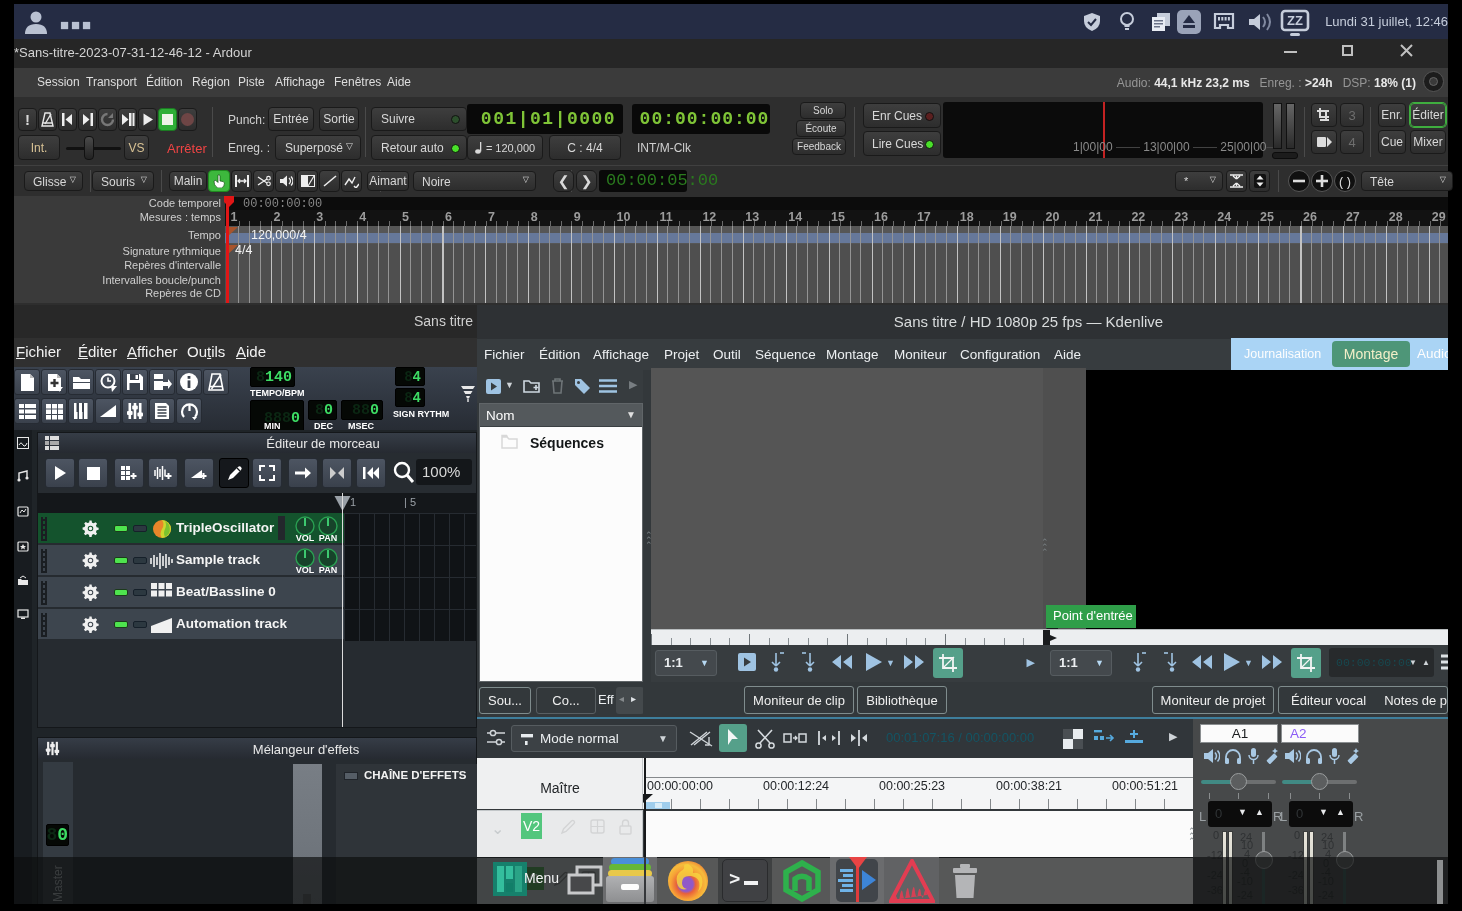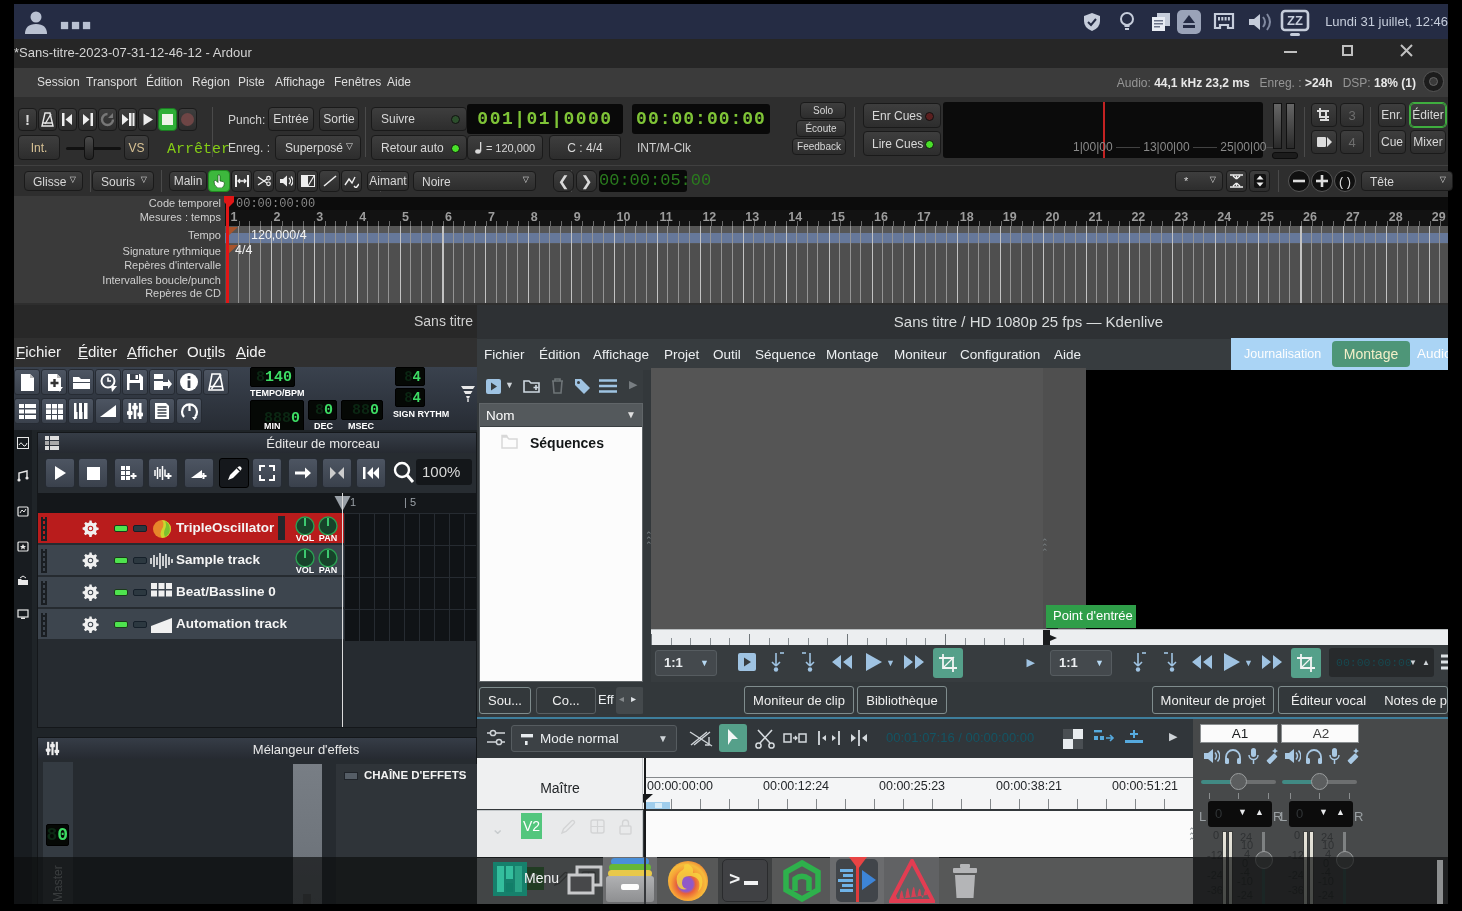--- a/index.html
+++ b/index.html
@@ -1,19 +1,19 @@
 <!DOCTYPE html>
 <html><head>
 <meta charset="utf-8">
 <style>
 * { margin:0; padding:0; box-sizing:border-box; }
 html,body { width:1462px; height:911px; background:#000; overflow:hidden; }
 body { font-family:"Liberation Sans", sans-serif; position:relative; -webkit-font-smoothing:antialiased; }
 .abs { position:absolute; }
-.mono { font-family:"Liberation Mono", monospace; }
+.mono { font-family:"Liberation Mono", monospace;padding-left:7px; }
 
 .abtn { position:absolute; background:linear-gradient(#3e3e3e,#2d2d2d); border:1px solid #1a1a1a; border-radius:4px; color:#d8d8d8; font-size:12px; display:flex; align-items:center; justify-content:center; }
 .sep { position:absolute; width:1px; background:#1f1f1f; border-right:1px solid #4a4a4a; }
 .led { width:9px; height:9px; border-radius:50%; border:1px solid #111; }
 
 .lbtn { position:absolute; width:26px; height:26px; background:linear-gradient(#4d5562,#3a414c); border:1px solid #262b33; border-radius:3px; display:flex; align-items:center; justify-content:center; }
 .lcd { position:absolute; background:#050805; border:1px solid #000; border-radius:2px; color:#3ddc64; font-family:"Liberation Mono",monospace; font-weight:bold; display:flex; align-items:center; justify-content:flex-end; }
 .dim { color:#0b2713; }
 
 .ktab { position:absolute; border:1px solid #7f8c8d; border-radius:3px; color:#efefef; font-size:13px; display:flex; align-items:center; justify-content:center; background:transparent; }
@@ -151,21 +151,21 @@
         <div class="led" style="position:absolute; right:6px; top:7px; background:#2c4f2c;"></div>
       </div>
 
     <div class="abs mono" style="left:453px; top:7px; width:156px; height:30px; background:#090909; border-radius:3px; color:#7fc437; font-size:18px; font-weight:bold; text-align:center; line-height:30px; letter-spacing:1.5px;">001|01|0000</div>
     <div class="abs mono" style="left:618px; top:7px; width:138px; height:30px; background:#090909; border-radius:3px; color:#7fc437; font-size:18px; font-weight:bold; text-align:center; line-height:30px; letter-spacing:1px;">00:00:00:00</div>
 
     <div class="abtn" style="left:4px; top:38px; width:42px; height:25px; color:#d8c294;">Int.</div>
     <div class="abs" style="left:52px; top:50px; width:55px; height:3px; background:#111; border-radius:2px;"></div>
     <div class="abs" style="left:70px; top:39px; width:10px; height:24px; background:linear-gradient(#4a4a4a,#222); border:1px solid #111; border-radius:4px;"></div>
     <div class="abtn" style="left:110px; top:38px; width:25px; height:25px; color:#d8c294;">VS</div>
-    <div class="abs" style="left:153px; top:44px; color:#84cc16; font-size:15px;font-family:Liberation Mono, monospace;">Arrêter</div>
+    <div class="abs" style="left:153px; top:44px; color:#ef4444; font-size:13px;">Arrêter</div>
     <div class="abs" style="left:214px; top:44px; color:#cfcfcf; font-size:12px;">Enreg. :</div>
     <div class="abtn" style="left:261px; top:38px; width:86px; height:25px;">
         <span style="position:absolute; left:9px; top:5px;">Superposé</span>
         <span style="position:absolute; right:7px; top:5px; font-size:9px;">▽</span>
       </div>
     <div class="abtn" style="left:357px; top:38px; width:96px; height:25px;">
         <span style="position:absolute; left:9px; top:5px;">Retour auto</span>
         <div class="led" style="position:absolute; right:6px; top:8px; background:#49e029;"></div>
       </div>
     <div class="abtn" style="left:453px; top:38px; width:76px; height:25px; font-size:11px;"><svg width="8" height="13" viewBox="0 0 8 13" style="margin-right:3px;">
@@ -646,21 +646,21 @@
 
     <div class="abs" style="left:0; top:60px; width:438px; height:20px; background:#14171a;">
       <svg class="abs" style="left:296px; top:2px;" width="17" height="17" viewBox="0 0 17 17">
           <path d="M0.5 1 h16 l-8 15 z" fill="#99a0a7"></path>
         </svg>
       <div class="abs" style="left:312px; top:3px; color:#9aa0a6; font-size:11px;">1</div>
       <div class="abs" style="left:366px; top:3px; color:#9aa0a6; font-size:11px;">| 5</div>
     </div>
 
     <div class="abs" id="tracks" style="left:0; top:80px; width:438px; height:128px;">
-    <div class="abs" style="left:0px; top:0px; width:306px; height:30px; background:#b91c1c;">
+    <div class="abs" style="left:0px; top:0px; width:306px; height:30px; background:#14532d;">
       <div class="abs" style="left:3px; top:4px; width:6px; height:24px; background:repeating-linear-gradient(0deg,#1a1e22 0 2px,rgba(0,0,0,0) 2px 5px), repeating-linear-gradient(90deg,#1a1e22 0 2px,rgba(0,0,0,0) 2px 4px);"></div>
       <svg class="abs" style="left:43px; top:6px;" width="19" height="19" viewBox="0 0 24 24">
             <path fill="#f0f0f0" d="M12 8.5 a3.5 3.5 0 1 0 0 7 a3.5 3.5 0 1 0 0 -7 z M10.6 2 h2.8 l0.5 2.6 a7.6 7.6 0 0 1 2.2 0.9 l2.2-1.5 2 2 -1.5 2.2 a7.6 7.6 0 0 1 0.9 2.2 l2.6 0.5 v2.8 l-2.6 0.5 a7.6 7.6 0 0 1 -0.9 2.2 l1.5 2.2 -2 2 -2.2-1.5 a7.6 7.6 0 0 1 -2.2 0.9 l-0.5 2.6 h-2.8 l-0.5-2.6 a7.6 7.6 0 0 1 -2.2-0.9 l-2.2 1.5 -2-2 1.5-2.2 a7.6 7.6 0 0 1 -0.9-2.2 L2 13.4 v-2.8 l2.6-0.5 a7.6 7.6 0 0 1 0.9-2.2 L4 5.7 l2-2 2.2 1.5 a7.6 7.6 0 0 1 2.2-0.9 z M12 9.8 a2.2 2.2 0 1 1 0 4.4 a2.2 2.2 0 1 1 0-4.4 z" fill-rule="evenodd"></path>
           </svg>
       <div class="abs" style="left:76px; top:12px; width:14px; height:7px; background:#4ee44e; border-radius:2px; border:1px solid #1c3a1c;"></div>
       <div class="abs" style="left:95px; top:12px; width:14px; height:7px; background:#2c3840; border-radius:2px; border:1px solid #16202a;"></div>
       <svg class="abs" style="left:113px; top:5px;" width="22" height="22" viewBox="0 0 22 22">
             <circle cx="11" cy="11" r="9" fill="#e8862a"></circle>
             <path d="M11 2 a9 9 0 0 1 0 18 q-3 -4 0 -9 q3 -5 0 -9 z" fill="#cdd62e"></path>
             <path d="M14 3 a9 9 0 0 1 0 16 q-2 -4 0 -8 q2 -4 0 -8 z" fill="#7cc22f"></path>
@@ -1104,21 +1104,21 @@
       <span class="abs" style="left:49px; top:140px; color:#2f3133; font-size:11px;">0</span>
       <span class="abs" style="left:47px; top:149px; color:#2f3133; font-size:11px;">-4</span>
       <span class="abs" style="left:44px; top:158px; color:#2f3133; font-size:11px;">-10</span>
       <span class="abs" style="left:44px; top:172px; color:#2f3133; font-size:11px;">-24</span>
     <span class="abs" style="left:48px; top:122px; color:#2f3133; font-size:11px;">10</span>
     <span class="abs" style="left:51px; top:131px; color:#2f3133; font-size:11px;">4</span>
     <div class="abs" style="left:69px; top:115px; width:3px; height:28px; background:#7e8182;"></div>
       <div class="abs" style="left:69px; top:143px; width:3px; height:45px; background:#3c5a57;"></div>
     <div class="abs" style="left:62px; top:134px; width:18px; height:18px; background:#5c5e5f; border:1.5px solid #9a9d9e; border-radius:50%;"></div>
     <div class="abs" style="left:88px; top:7px; width:78px; height:19px; background:#fbfbfb; border:1px solid #8a8e90;">
-        <div class="abs" style="left:0; top:1px; width:78px; text-align:center; color:#404040; font-size:13.5px;">A2</div>
+        <div class="abs" style="left:8px; top:1px; width:78px; color:#8b5cf6; font-size:13.5px;">A2</div>
       </div>
     <svg class="abs" style="left:91px; top:31px;" width="17" height="16" viewBox="0 0 17 16">
         <path d="M1 5 h4 l5 -4 v14 l-5 -4 h-4 z" fill="#a9c9e4"></path>
         <path d="M12 4.5 q3 3.5 0 7 M14.5 2.5 q4.5 5.5 0 11" stroke="#a9c9e4" stroke-width="1.5" fill="none"></path>
       </svg>
     <svg class="abs" style="left:112px; top:31px;" width="18" height="17" viewBox="0 0 18 17">
         <path d="M2 12 V9 a7 7 0 0 1 14 0 v3" fill="none" stroke="#a9c9e4" stroke-width="1.8"></path>
         <rect x="1" y="10" width="4" height="6" rx="1.5" fill="#a9c9e4"></rect>
         <rect x="13" y="10" width="4" height="6" rx="1.5" fill="#a9c9e4"></rect>
       </svg>

